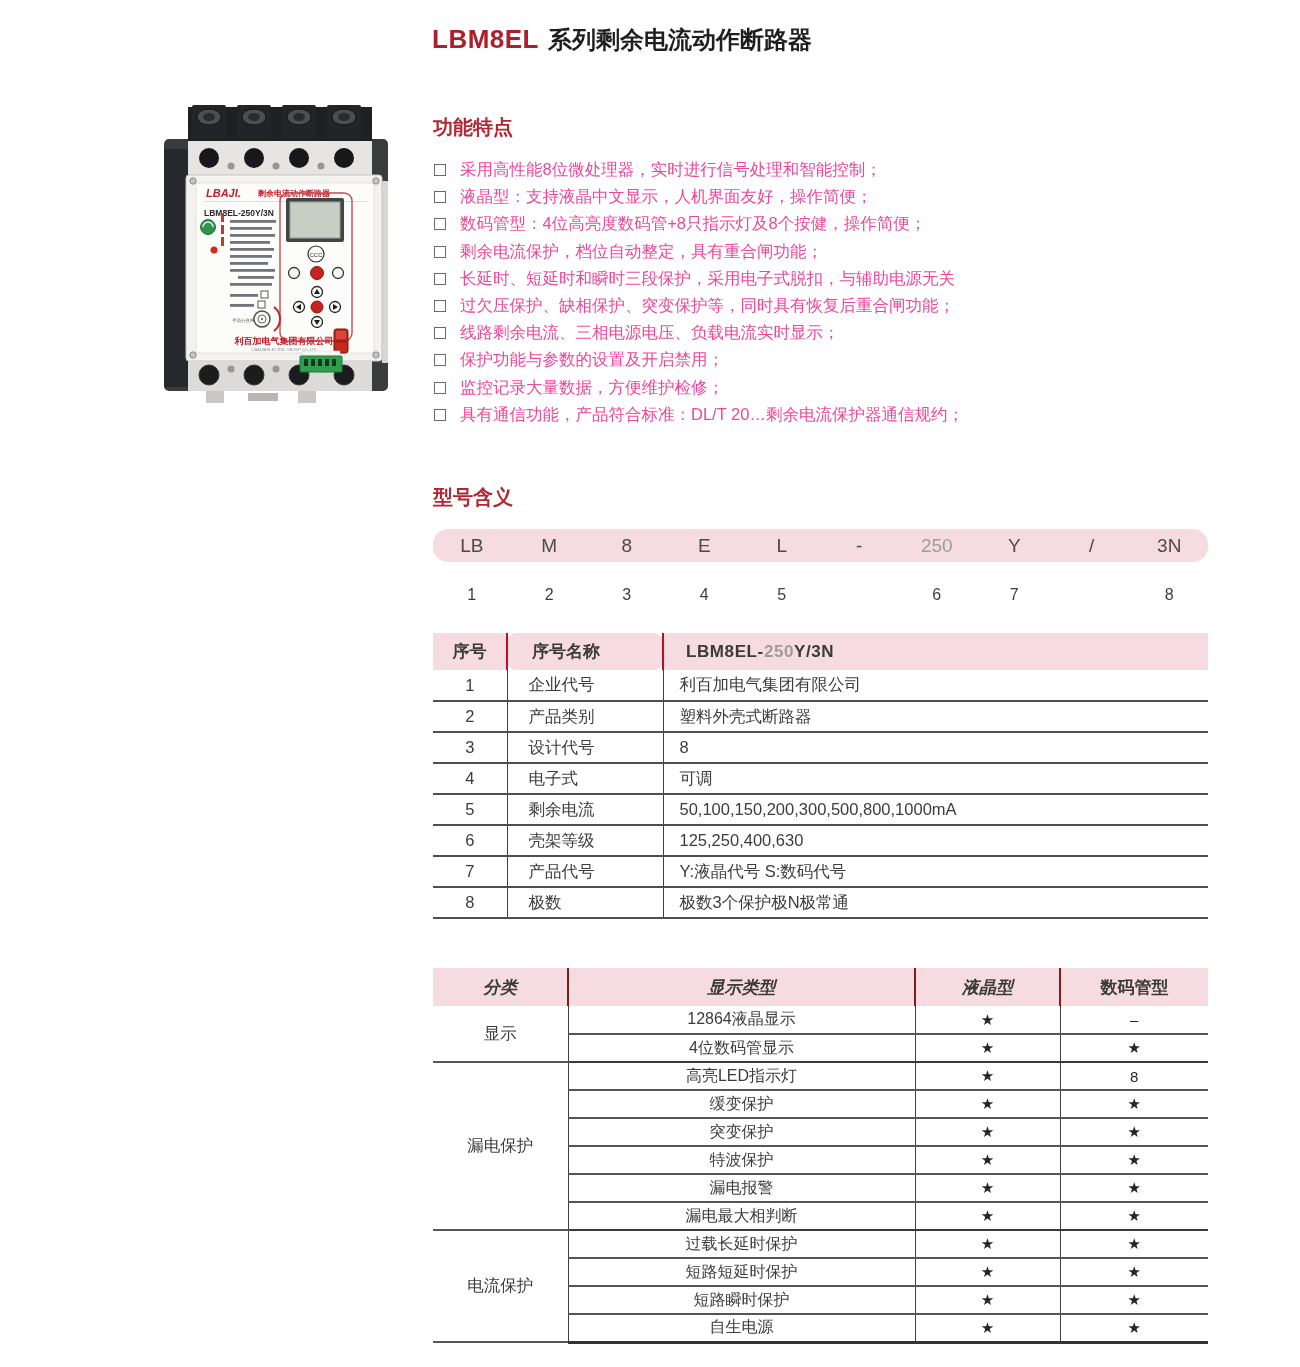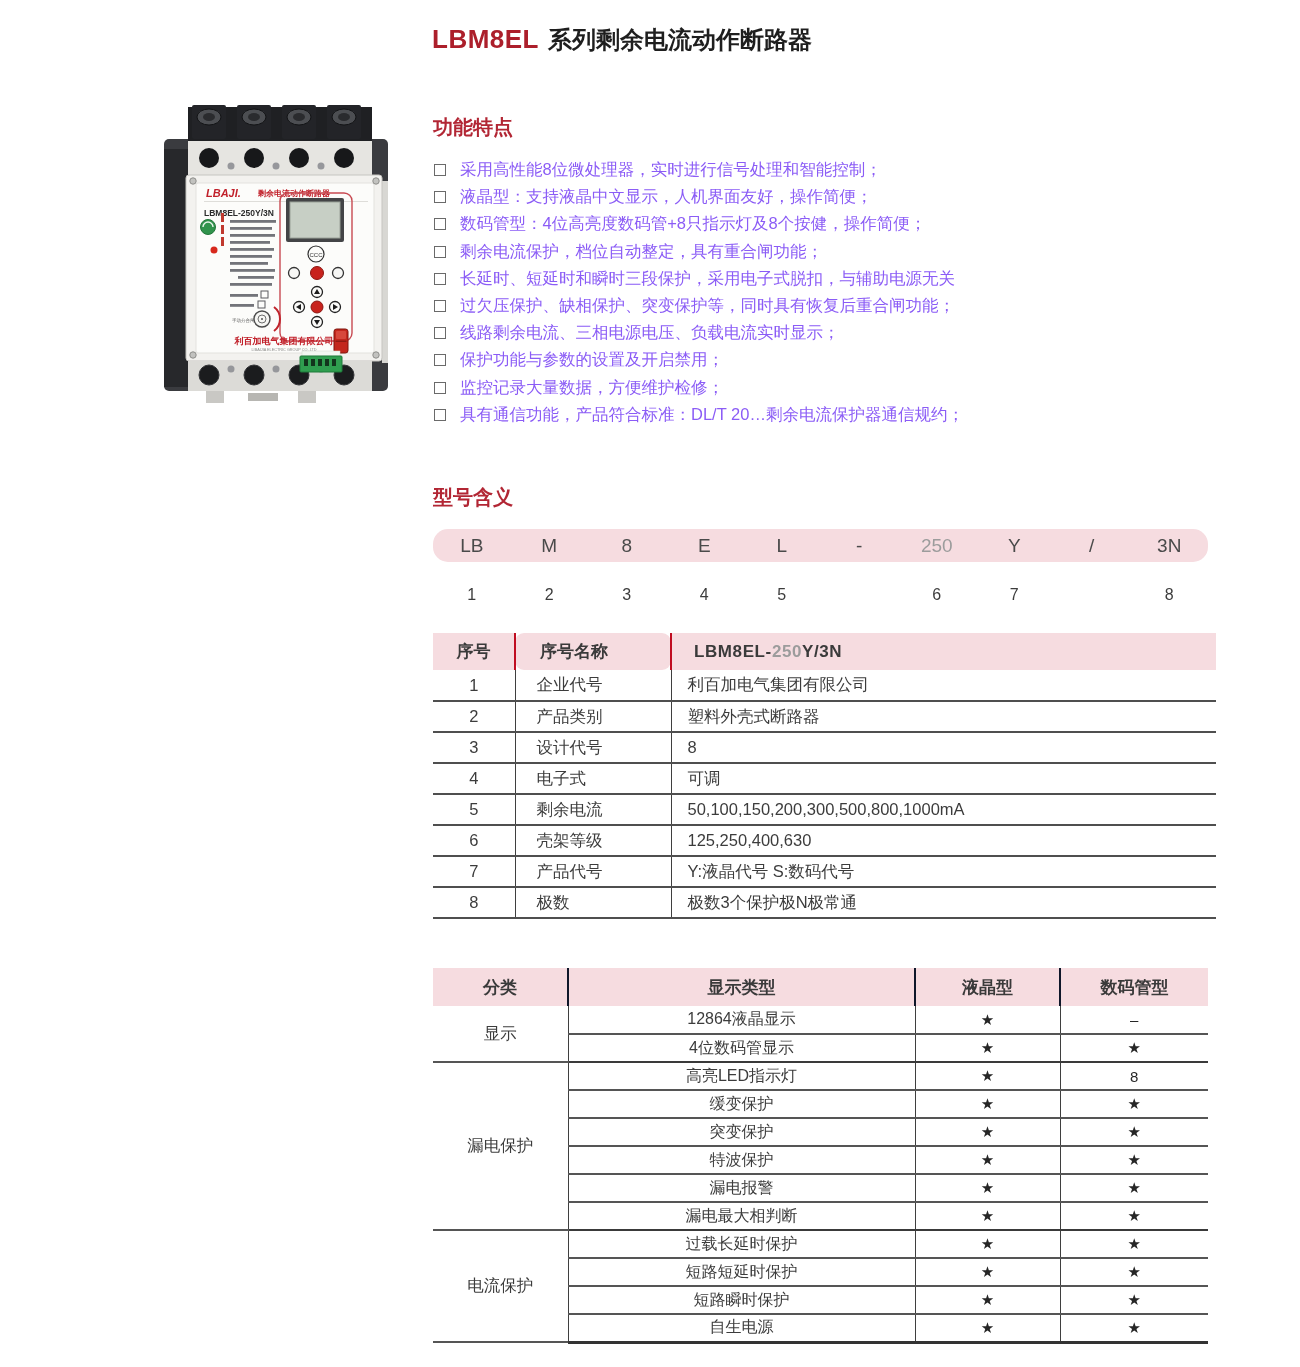--- a/index.html
+++ b/index.html
@@ -17,21 +17,21 @@
 
   
   .device { position:absolute; left:148px; top:101px; width:254px; height:316px; }
 
   
   .sec-head { font-size:20px; font-weight:bold; color:#b22634; margin:0; }
 
   
   .features { position:absolute; left:433px; top:114px; width:590px; }
   .feat-list { margin-top:15px; }
-  .feat { display:flex; align-items:flex-start; line-height:27.2px; font-size:16.5px; color:#8b5cf6; }
+  .feat { display:flex; align-items:flex-start; line-height:27.2px; font-size:16.5px; color:#ec4899; }
   .cb { flex:0 0 12px; width:12px; height:12px; border:1.5px solid #6a6a6a; margin:8px 14px 0 1px; background:#fff; }
 
   
   .model-sec { position:absolute; left:433px; top:484px; width:775px; }
   .band, .band-ticks, .band-nums { display:grid; grid-template-columns:repeat(10,1fr);border-radius:15px; }
   .band { margin-top:18px; height:33px; background:#f6dce0; align-items:center; }
   .band span { text-align:center; font-size:19px; color:#4a4a4a; }
   .band span.muted { color:#9c9c9c; }
   .band-ticks { height:24px; }
   .band-ticks .tick { width:1.5px; height:16px; background:#4f4f4f; margin:7px auto 0; }
@@ -42,27 +42,27 @@
   table { border-collapse:collapse; table-layout:fixed; }
   th { background:#f6dce0; font-size:17px; font-weight:600; color:#3a3a3a; }
   .t1 { position:absolute; left:433px; top:633px; width:775px; }
   .t1 th { height:37px; }
   .t1 th.c1, .t1 th.c2 { border-right:2px solid #c00d21; }
   .t1 th.c2, .t1 td.c2 { text-align:left; padding-left:24px; }
   .t1 th.c3, .t1 td.c3 { text-align:left; padding-left:16px; }
   .t1 td { height:31px; font-size:16.5px; border-bottom:2px solid #4f4f4f; }
   .t1 td.c1 { text-align:center; border-right:1.5px solid #3f3f3f; }
   .t1 td.c2 { border-right:1.5px solid #3f3f3f;padding-left:21px; }
-  .t1 .c1 { width:82px; } .t1 .c2 { width:156px;border-radius:9px; } .t1 .c3 { width:545px; }
+  .t1 .c1 { width:74px; } .t1 .c2 { width:156px;border-radius:9px; } .t1 .c3 { width:545px; }
   .t1 th.c3 { letter-spacing:.6px; font-weight:600; padding-left:22px; }
   .muted-txt { color:#9c9c9c; }
 
   .t2 { position:absolute; left:433px; top:968px; width:775px; }
   .t2 th { height:38px; }
-  .t2 th.c1, .t2 th.c2, .t2 th.c3 { border-right:2px solid #0f172a; }
+  .t2 th.c1, .t2 th.c2, .t2 th.c3 { border-right:2px solid #7f1d1d;font-style:italic; }
   .t2 .c1 { width:135px; } .t2 .c2 { width:347px; } .t2 .c3 { width:145px; } .t2 .c4 { width:148px; }
   .t2 td { height:28px; font-size:16px; text-align:center; border-bottom:2px solid #555; color:#3c3c3c; }
   .t2 td.grp { border-right:1.5px solid #3f3f3f; font-size:16.5px; }
   .t2 td.typ { border-right:1.5px solid #3f3f3f; }
   .t2 td.lcd { border-right:1.5px solid #3f3f3f; }
   .t2 td.mark { font-size:15px; color:#262626; }
   .t2 tr.gend td { border-bottom:2.5px solid #3a3a3a;margin-left:36px; }
   .t2 tr.tend td { border-bottom:3px solid #333; }
 </style>
 </head>

